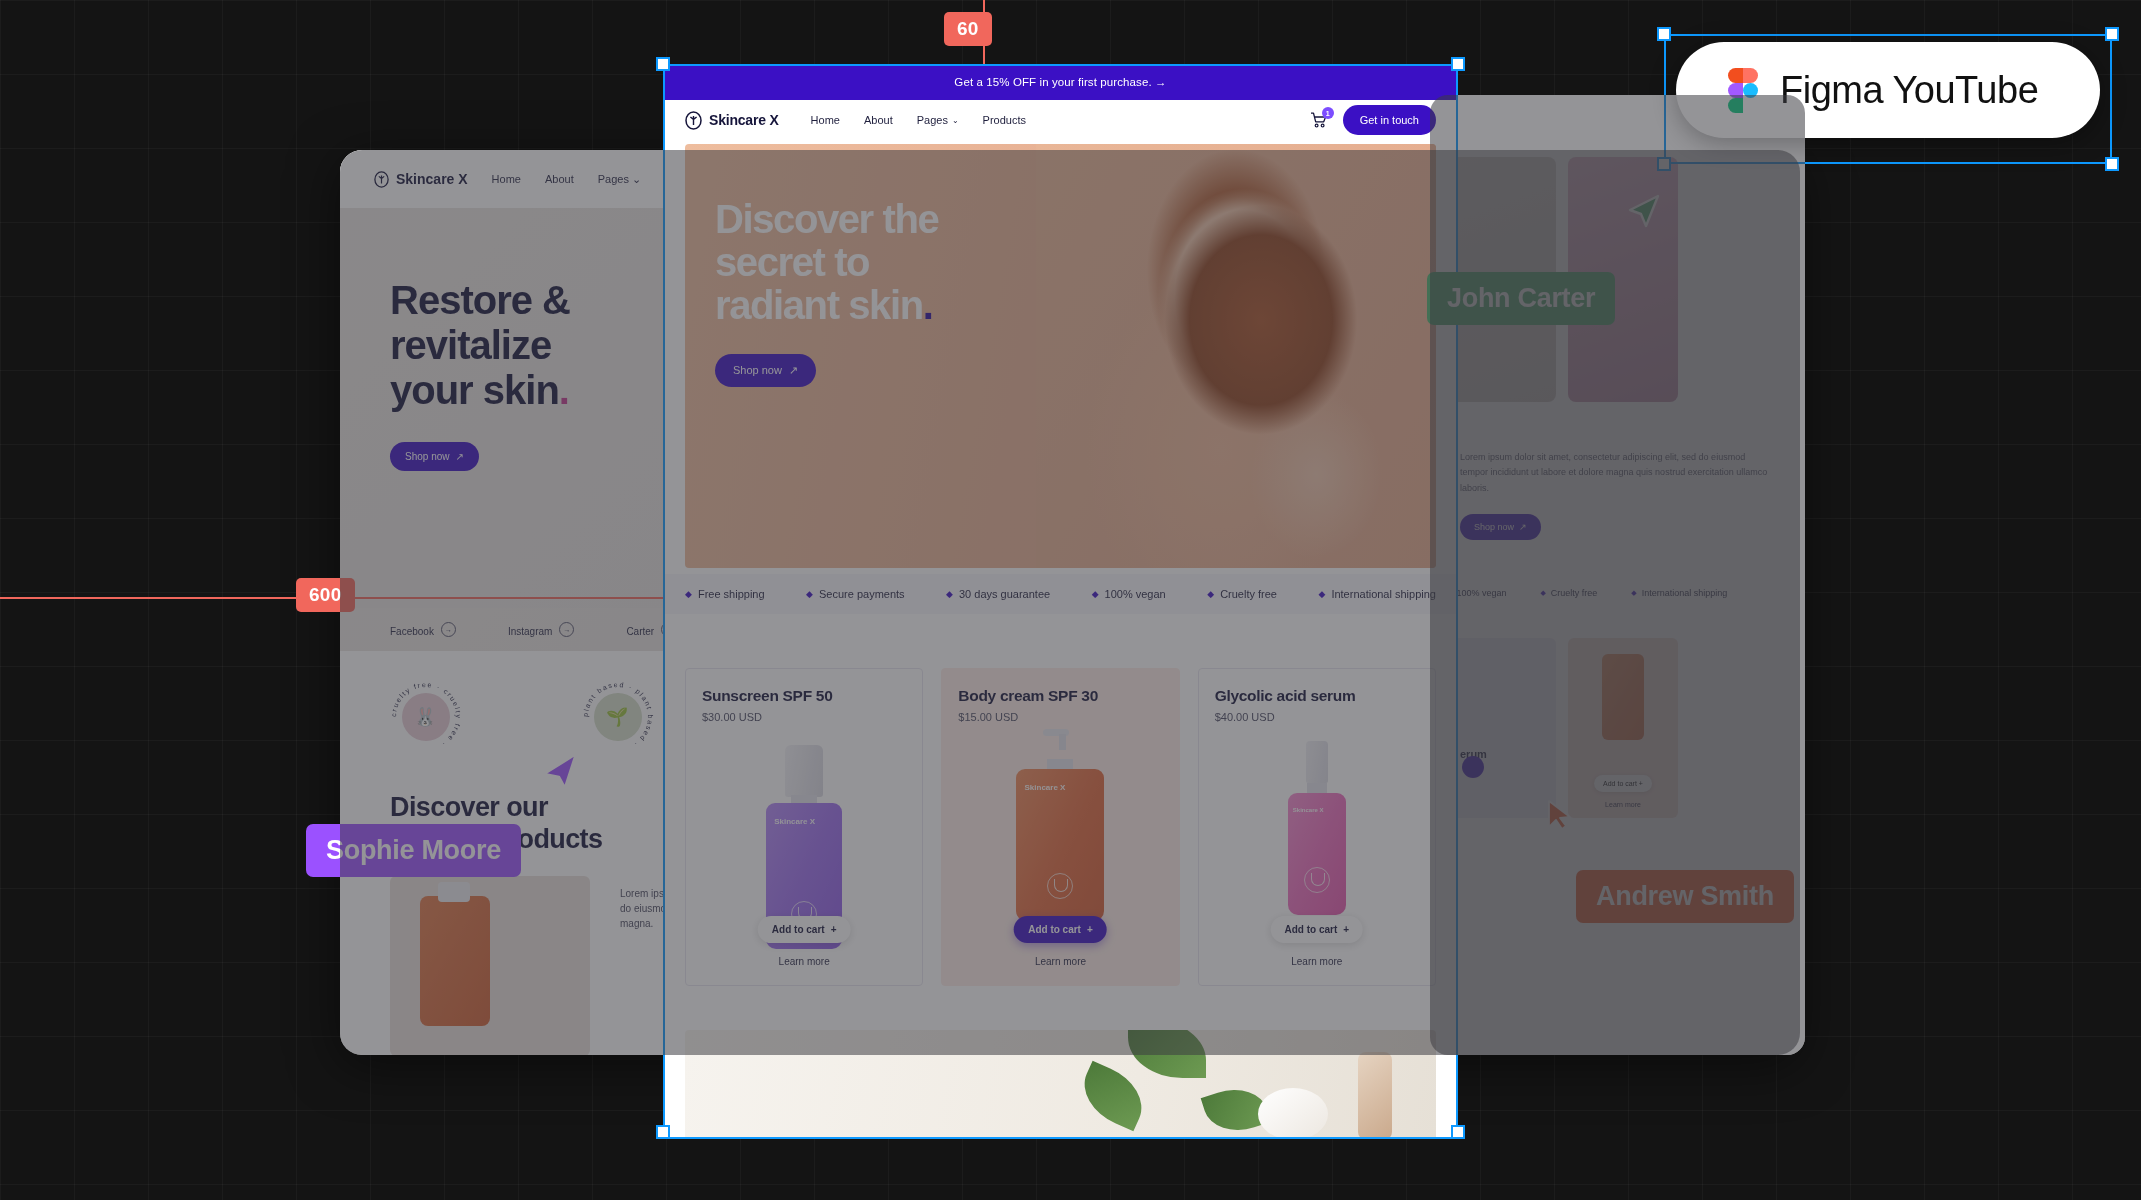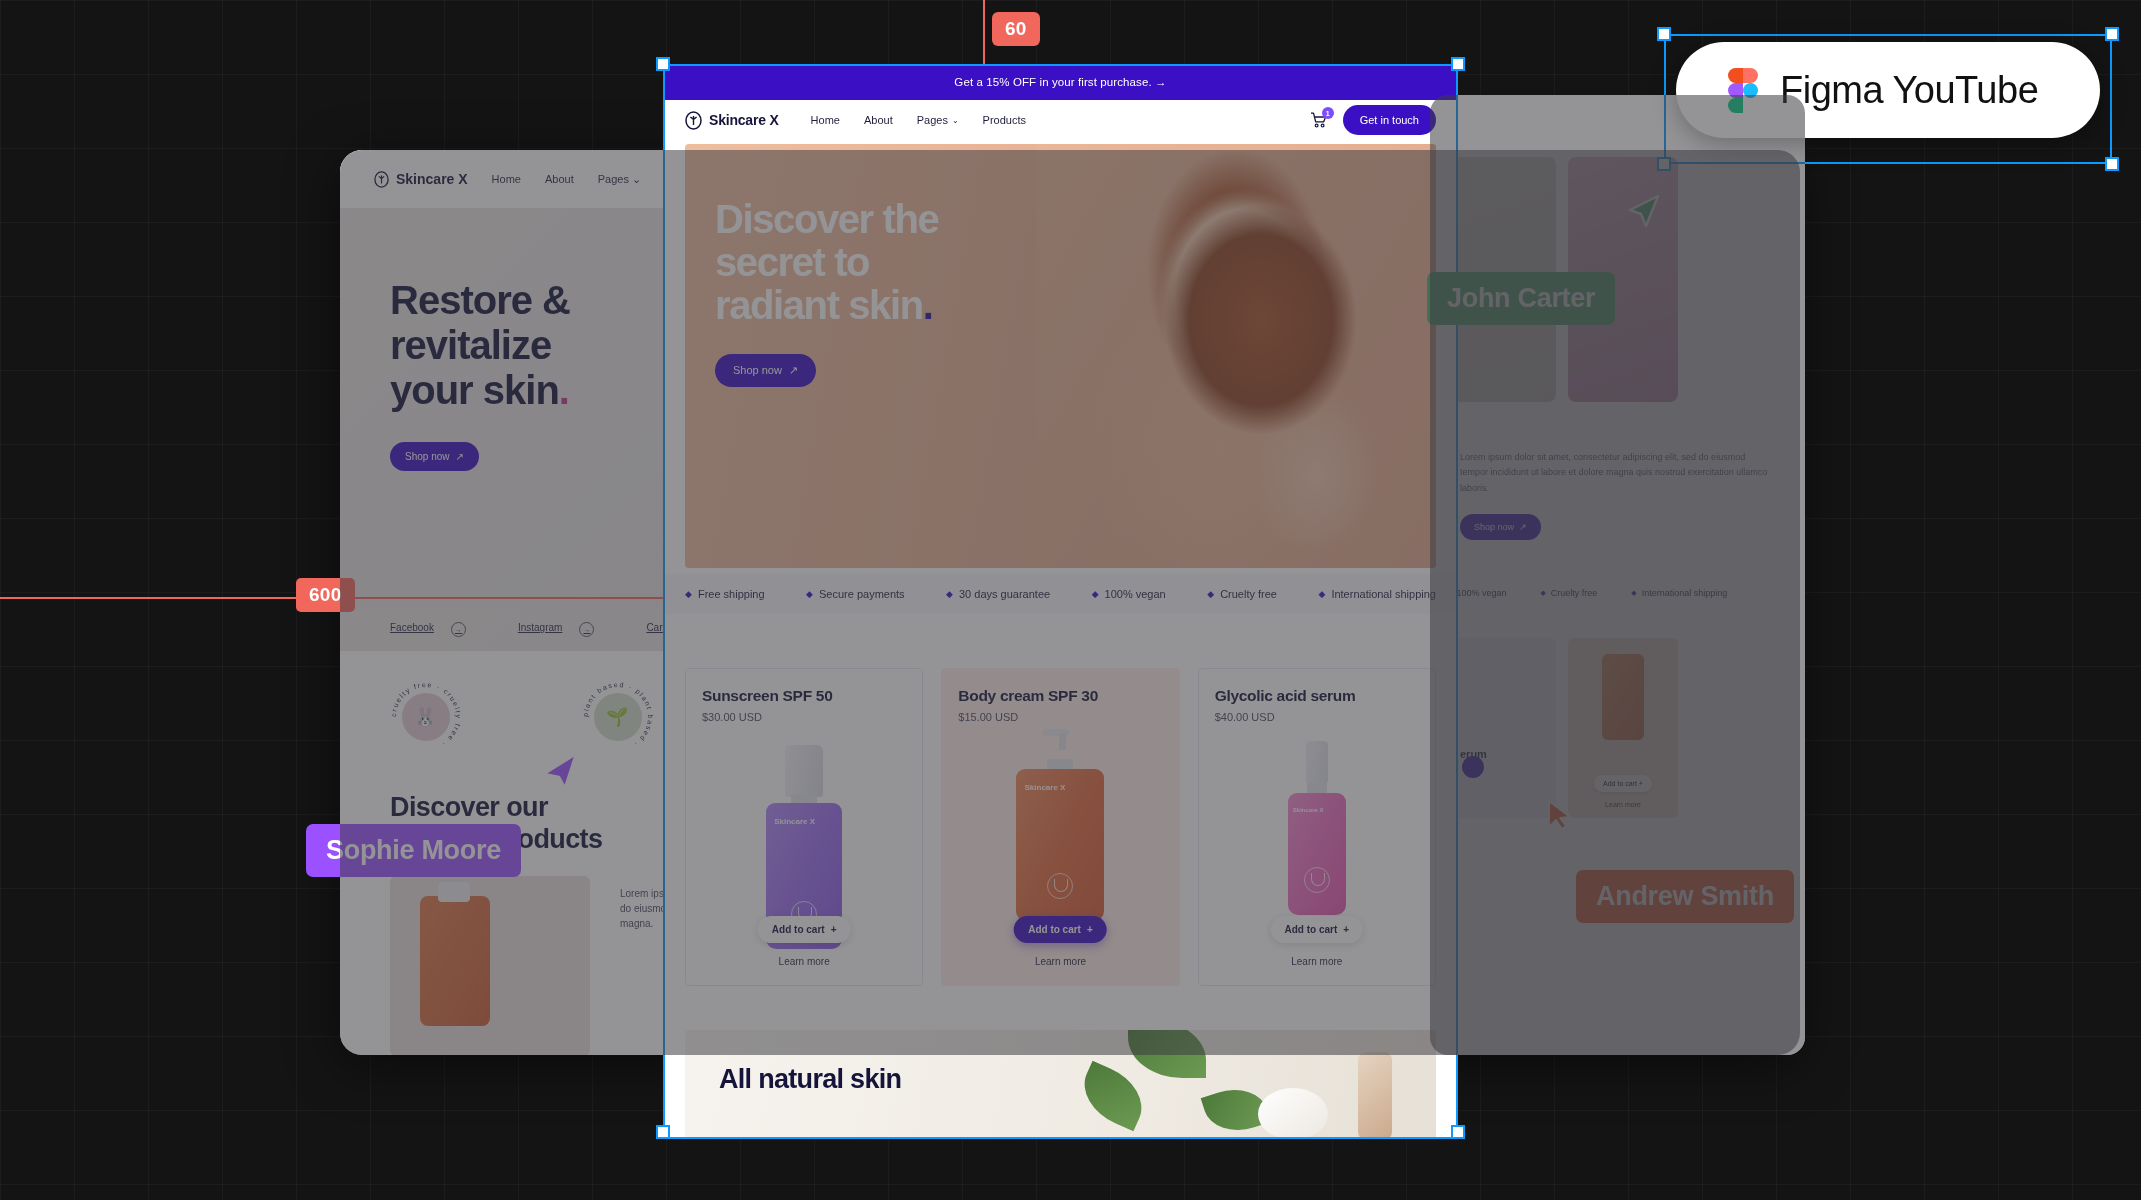--- a/index.html
+++ b/index.html
@@ -54,21 +54,21 @@
   .bgp-h1 { font-size: 40px; line-height: 1.12; font-weight: 700; color:#15143a; letter-spacing:-1px;}
   .bgp-h1 .dot { color:#c0398f; }
   .bgp-shop {
     margin-top: 30px; display:inline-flex; align-items:center; gap:6px;
     background:#3b10c4; color:#fff; font-size:10px; padding:9px 15px; border-radius:20px;
   }
   .bgp-social {
     display:flex; gap:52px; padding:14px 50px; font-size:10px; color:#2a2a48;
     align-items:center; background: linear-gradient(135deg,#e9e5e2,#dedbd8);
   }
-  .bgp-social .si { display:flex; align-items:flex-start; gap:17px;text-decoration:underline;}
+  .bgp-social .si { display:flex; align-items:flex-end; gap:7px;}
   .bgp-circ { width:15px;height:15px;border-radius:50%;border:1px solid #55556d;display:inline-flex;align-items:center;justify-content:center;font-size:7px;}
   .bgp-badges { display:flex; gap:120px; padding:30px 50px 10px 50px; }
   .bgp-badge { width:72px;height:72px;border-radius:50%; position:relative; display:flex;align-items:center;justify-content:center;}
   .bgp-badge .inner { width:48px;height:48px;border-radius:50%; display:flex;align-items:center;justify-content:center; font-size:18px;}
   .bgp-badge .ring { position:absolute; inset:0; border-radius:50%; }
   .bgp-h2 { font-size:27px; font-weight:700; line-height:1.2; color:#15143a; padding:28px 50px 0 50px; letter-spacing:-0.6px;}
   .bgp-prodrow { display:flex; gap:18px; padding:20px 50px 0 50px;}
   .bgp-prodcard { width:200px; height:180px; background:#e9e0dc; border-radius:6px; position:relative; }
   .bgp-body-txt { font-size:10px; line-height:1.5; color:#4a4a60; width:260px; padding:10px 0 0 12px;}
 
@@ -531,37 +531,36 @@
         </div>
         <button class="addcart">
           <span>Add to cart</span>
           <span>+</span>
         </button>
         <a class="learnmore" href="#">Learn more</a>
       </div>
     </div>
 
     <div class="natural">
-      <h2>All natural skin</h2>
       <div class="leaf" style="right:230px;top:-10px;width:78px;height:58px;"></div>
       <div class="leaf" style="right:290px;top:42px;width:66px;height:48px;transform:rotate(24deg);"></div>
       <div class="leaf" style="right:170px;top:58px;width:60px;height:44px;transform:rotate(-18deg);"></div>
       <div class="jar" style="right:108px;top:58px;width:70px;height:52px;"></div>
       <div class="jar" style="right:44px;top:22px;width:34px;height:88px;border-radius:8px;background:linear-gradient(140deg,#e6d4c2,#caa98c);"></div>
     </div>
   </div>
 
   <div class="sel-border" style="left:663px;top:64px;width:795px;height:1075px;"></div>
   <div class="handle" style="left:656px;top:57px;"></div>
   <div class="handle" style="left:1451px;top:57px;"></div>
   <div class="handle" style="left:656px;top:1125px;"></div>
   <div class="handle" style="left:1451px;top:1125px;"></div>
 
   <div class="meas-line-v" style="left:983px;top:0px;height:64px;"></div>
-  <div class="meas-badge" style="left:992px;top:12px;border-radius:6px;">60</div>
+  <div class="meas-badge" style="left:944px;top:12px;">60</div>
 
   <div class="meas-line-h" style="left:0px;top:597px;width:663px;"></div>
   <div class="meas-badge" style="left:296px;top:578px;">600</div>
 
   <svg class="cursor-arrow" style="left:1627px;top:193px;" width="34" height="38" viewBox="0 0 34 38">
     <path d="M31 3 L3 17 L14 21 L19 33 Z" fill="#4caf6e" stroke="#fff" stroke-width="2.4" stroke-linejoin="round"></path>
   </svg>
   <div class="cursor-label" style="left:1427px;top:272px;background:#4caf6e;">John Carter</div>
 
   <svg class="cursor-arrow" style="left:540px;top:750px;" width="40" height="42" viewBox="0 0 40 42">

